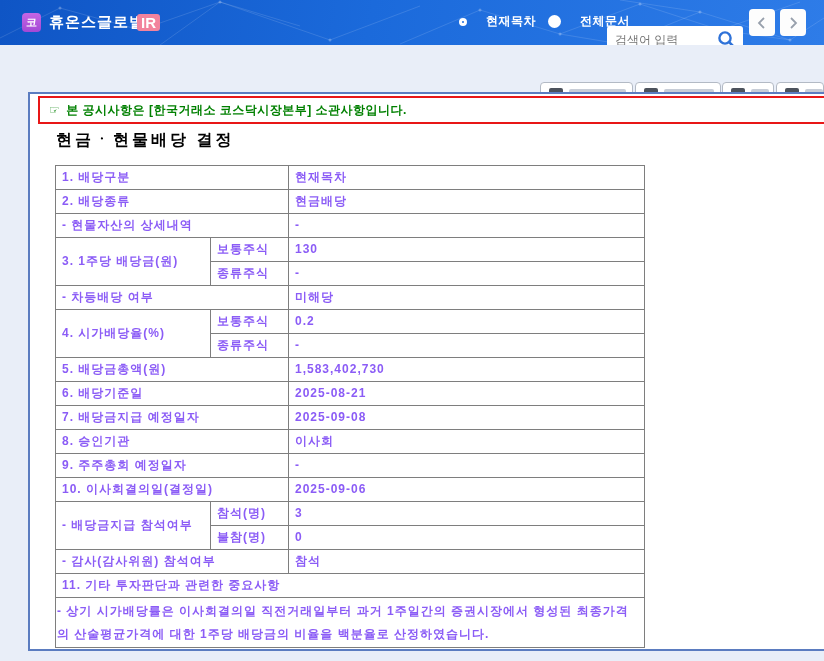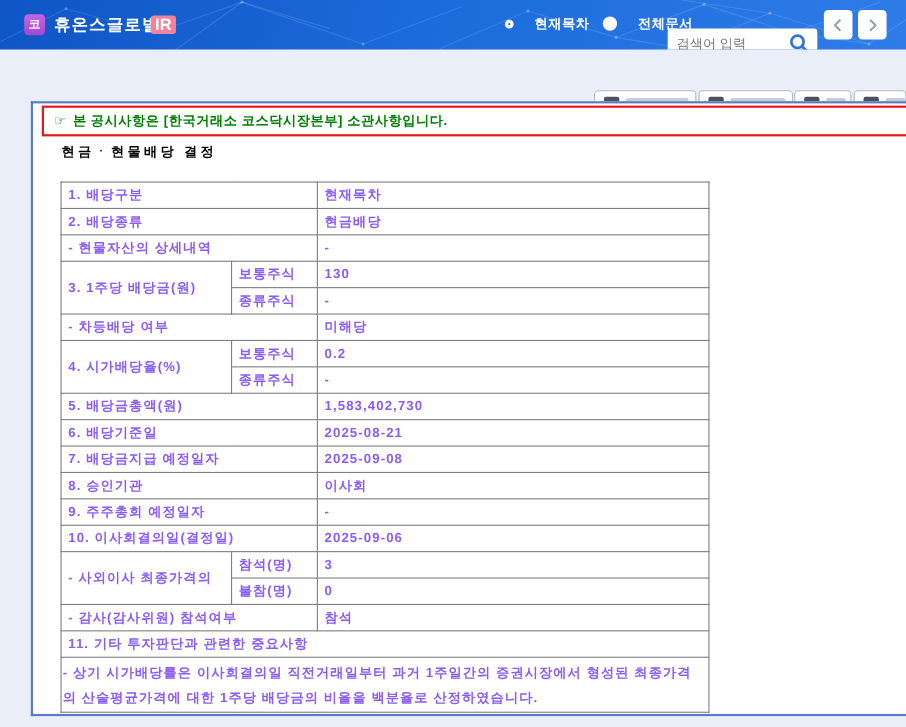--- a/index.html
+++ b/index.html
@@ -71,21 +71,21 @@
     border-right:none;
   }
   .notice {
     position:absolute; left:8px; top:2px; width:960px; height:28px;
     border:2px solid var(--notice-red,#e81717); background:#fff;
     display:flex; align-items:center; padding-left:9px; gap:6px;
     color:var(--notice-green,#008000); font-size:12px; font-weight:bold; letter-spacing:.5px;
   }
   .doc-title {
     position:absolute; left:26px; top:36px; color:#000;
-    font-size:12px; font-weight:bold; letter-spacing:3px;
+    font-size:16px; font-weight:bold; letter-spacing:3px;
   }
   
   table.disc {
     position:absolute; left:25px; top:71px;
     border-collapse:collapse; table-layout:fixed; width:589px;
     font-size:12px; color:#8b5cf6;font-weight:bold;
   }
   table.disc td {
     border:1px solid #7e7e7e; height:24px;
     padding:1px 4px 1px 6px; letter-spacing:1px; line-height:1.6;
@@ -241,21 +241,21 @@
           </tr>
           <tr>
             <td class="" colspan="2">9. 주주총회 예정일자</td>
             <td class="">-</td>
           </tr>
           <tr>
             <td class="" colspan="2">10. 이사회결의일(결정일)</td>
             <td class="">2025-09-06</td>
           </tr>
           <tr>
-            <td class="" rowspan="2">- 사외이사 최종가격의</td>
+            <td class="" rowspan="2">- 배당금지급 참석여부</td>
             <td class="">참석(명)</td>
             <td class="">3</td>
           </tr>
           <tr>
             <td class="">불참(명)</td>
             <td class="">0</td>
           </tr>
           <tr>
             <td class="" colspan="2">- 감사(감사위원) 참석여부</td>
             <td class="">참석</td>

